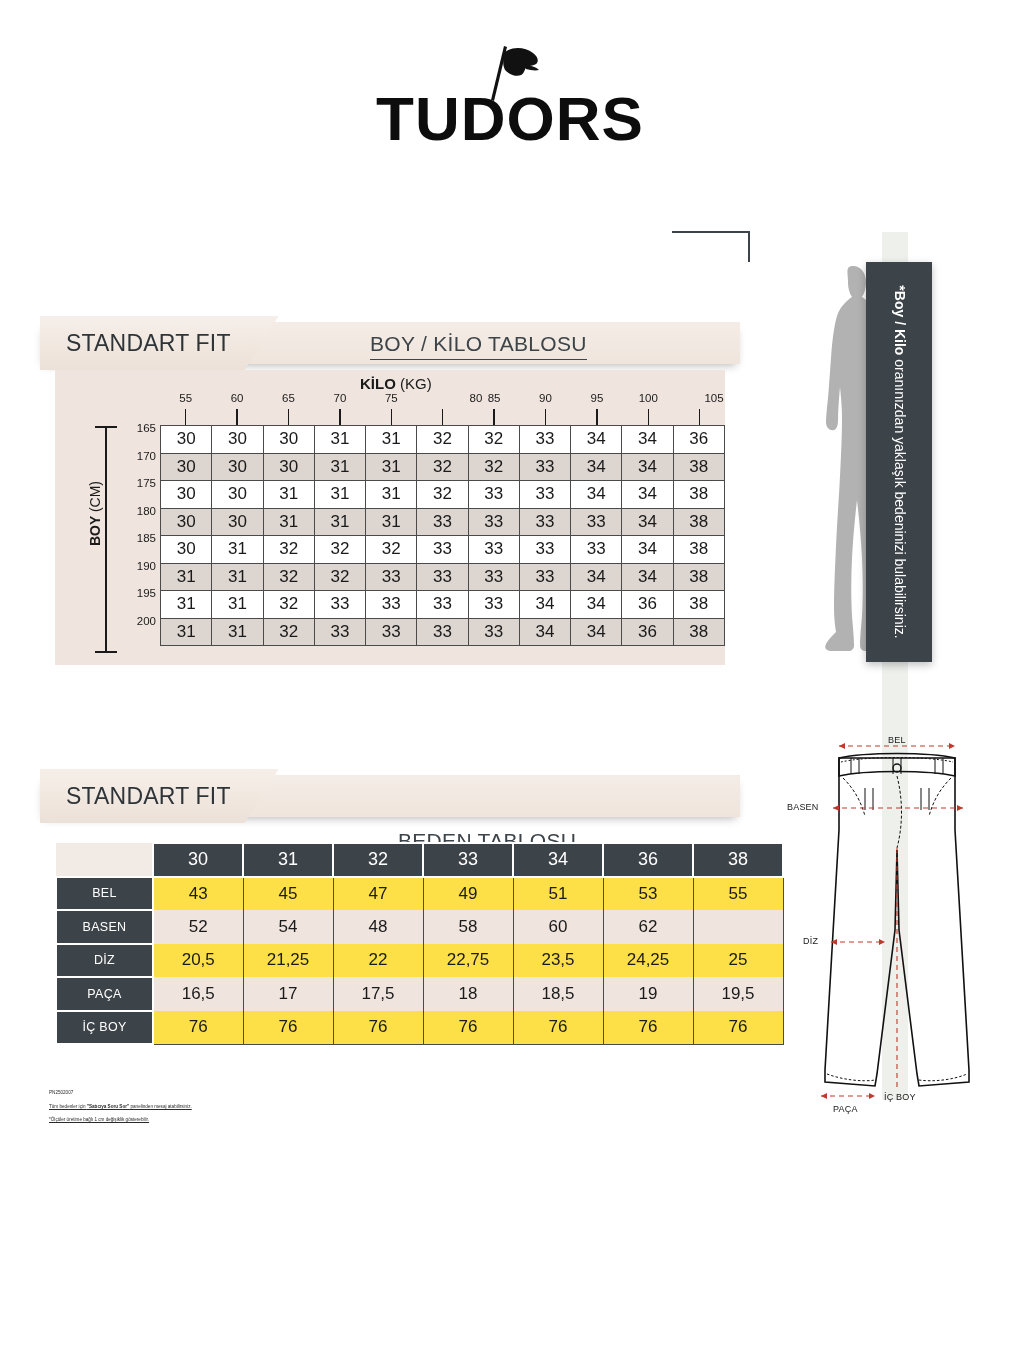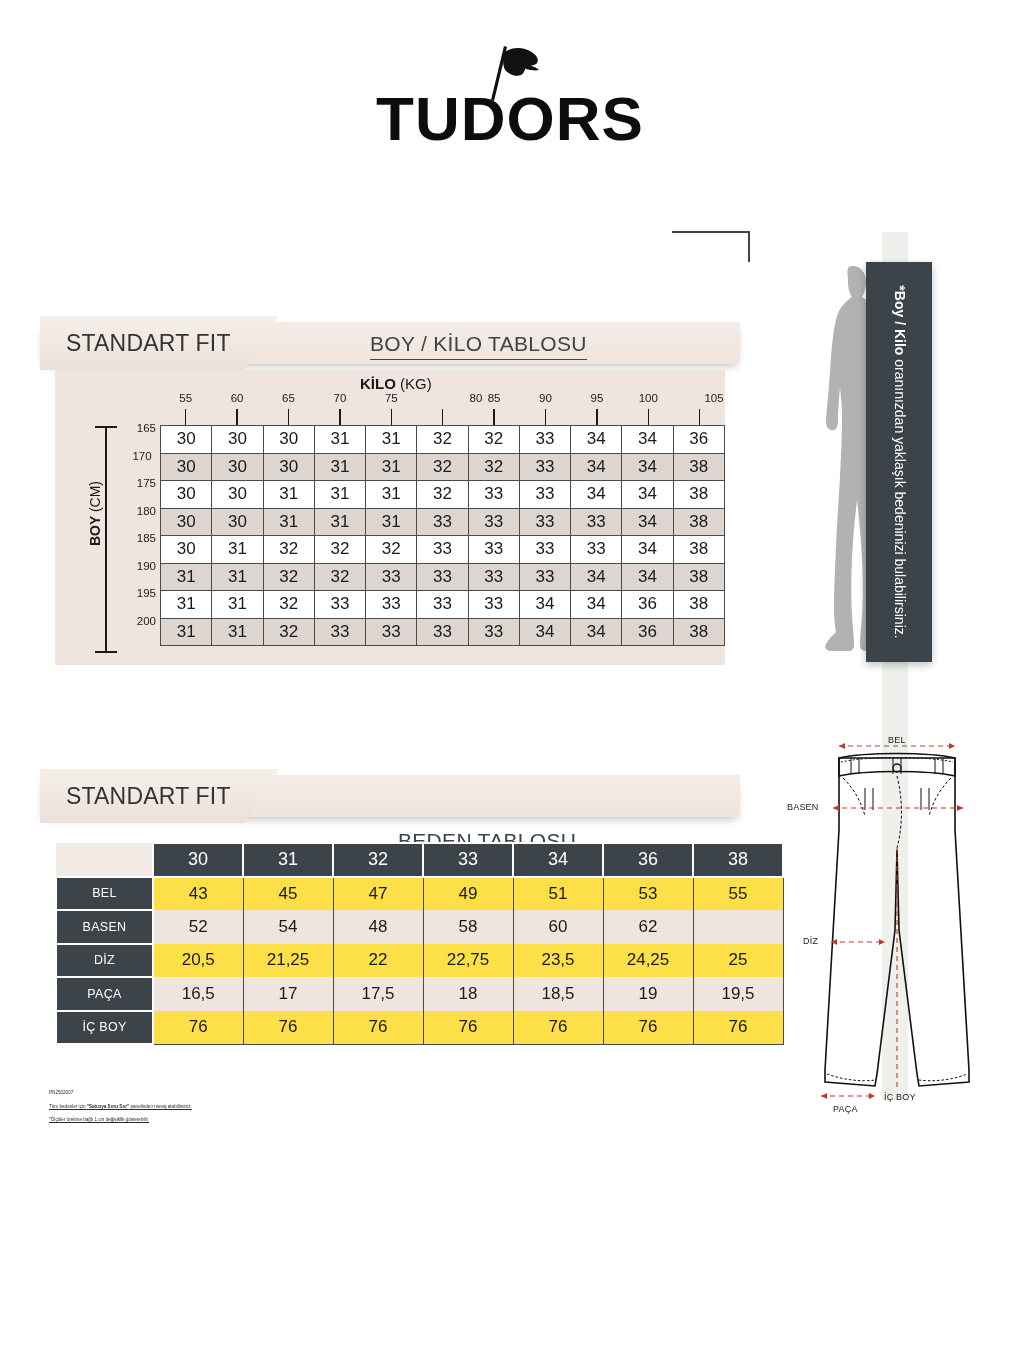--- a/index.html
+++ b/index.html
@@ -185,21 +185,21 @@
 
   <div class="boy-axis-line"></div>
   <div class="boy-cap-top"></div>
   <div class="boy-cap-bot"></div>
   <div class="boy-label">
     <span style="font-weight:bold">BOY </span><span>(CM)</span>
   </div>
   <div id="boy-ticks">
       <div class="boy-tick-label" style="top: 428px;">165</div>
       <div class="boy-tick-line" style="top: 428px;"></div>
-      <div class="boy-tick-label" style="top: 455.5px; text-align: center;">170</div>
+      <div class="boy-tick-label" style="top: 455.5px;">170</div>
       <div class="boy-tick-line" style="top: 455.5px;"></div>
       <div class="boy-tick-label" style="top: 483px;">175</div>
       <div class="boy-tick-line" style="top: 483px;"></div>
       <div class="boy-tick-label" style="top: 510.5px;">180</div>
       <div class="boy-tick-line" style="top: 510.5px;"></div>
       <div class="boy-tick-label" style="top: 538px;">185</div>
       <div class="boy-tick-line" style="top: 538px;"></div>
       <div class="boy-tick-label" style="top: 565.5px;">190</div>
       <div class="boy-tick-line" style="top: 565.5px;"></div>
       <div class="boy-tick-label" style="top: 593px;">195</div>

